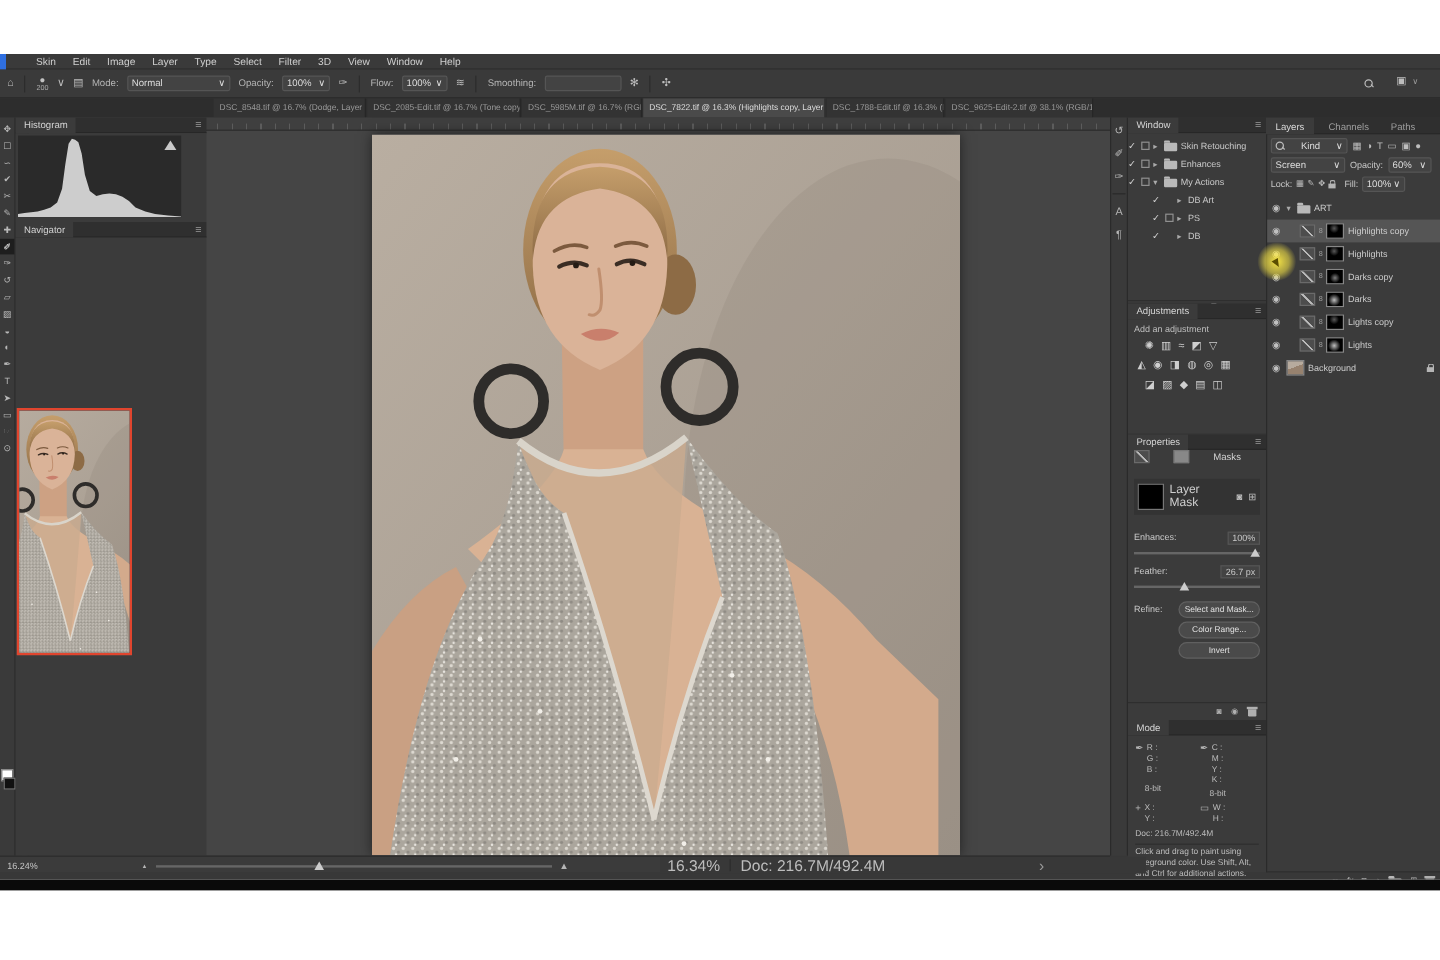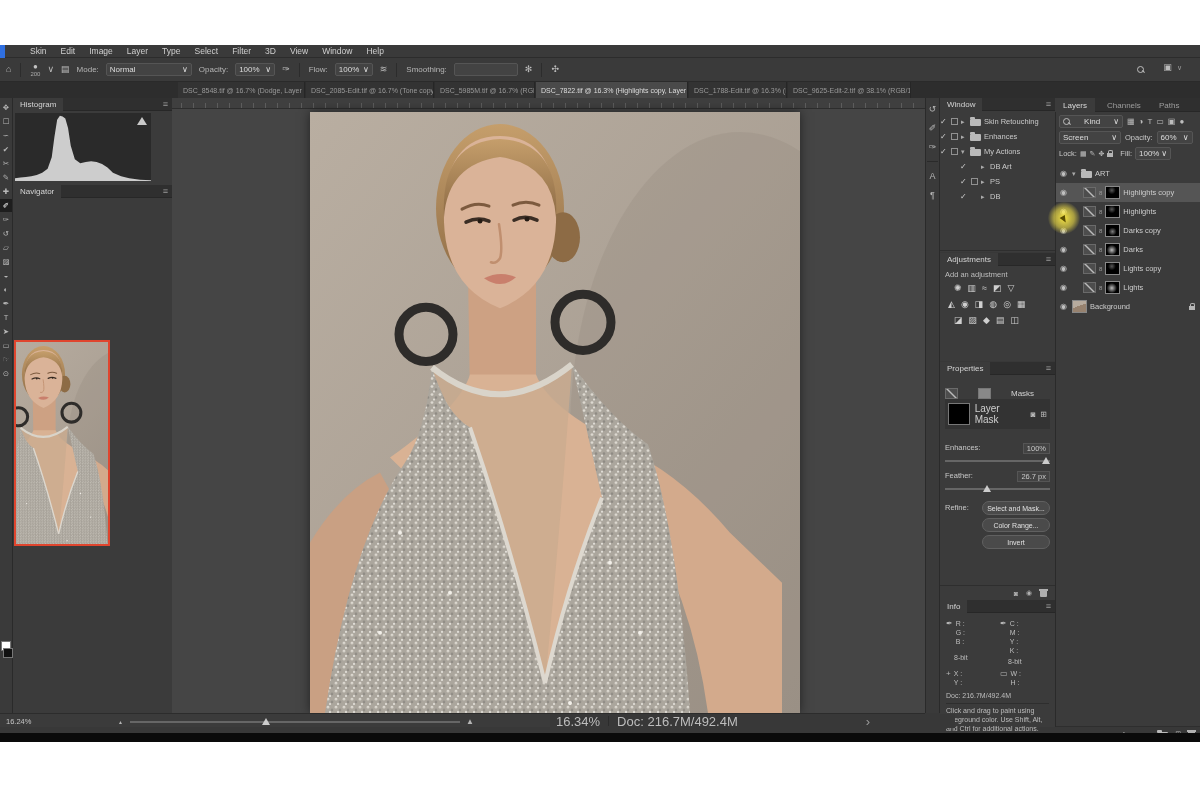--- a/index.html
+++ b/index.html
@@ -437,21 +437,21 @@
         <span class="adjic">▤</span>
         <span class="adjic">◫</span>
       </div>
     </div>
 
     <div class="phead" style="left:940px;top:317px;width:115px;">
       <span class="ptab">Properties</span>
       <span class="pmenu">≡</span>
     </div>
     <div class="panelbody" style="left:940px;top:330px;width:115px;height:225px;">
-      <div style="position:absolute;left:5px;top:13px;display:flex;align-items:center;gap:20px;font-size:8px;color:#d2d2d2;">
+      <div style="position:absolute;left:5px;top:0;display:flex;align-items:center;gap:20px;font-size:8px;color:#d2d2d2;">
         <span class="adjthumb"></span>
         <span class="masksq" style="width:13px;height:11px;background:#888;"></span>
         <span>Masks</span>
       </div>
       <div style="position:absolute;left:5px;top:24px;width:105px;height:30px;background:#333;display:flex;align-items:center;gap:5px;padding:0 3px;box-sizing:border-box;">
         <span class="masksq" style="width:22px;height:22px;"></span>
         <span style="font-size:10px;color:#cfcfcf;">Layer Mask</span>
         <span style="margin-left:auto;font-size:8px;color:#bbb;">◙</span>
         <span style="font-size:8px;color:#bbb;">⊞</span>
       </div>
@@ -474,21 +474,21 @@
       <div class="propbtn" style="top:143px;">Color Range...</div>
       <div class="propbtn" style="top:160px;">Invert</div>
       <div style="position:absolute;left:0;top:210px;width:115px;height:15px;border-top:1px solid #2e2e2e;display:flex;align-items:center;justify-content:flex-end;gap:8px;padding-right:8px;box-sizing:border-box;">
         <span style="font-size:7px;color:#b0b0b0;">◙</span>
         <span style="font-size:7px;color:#b0b0b0;">◉</span>
         <span class="trash"></span>
       </div>
     </div>
 
     <div class="phead" style="left:940px;top:555px;width:115px;">
-      <span class="ptab">Info</span>
+      <span class="ptab">Mode</span>
       <span class="pmenu">≡</span>
     </div>
     <div class="panelbody" style="left:940px;top:568px;width:115px;height:114px;">
       <div style="position:absolute;left:6px;top:6px;display:flex;gap:3px;">
         <span class="eyedrop">✒</span>
         <span class="inftxt"><span>R :</span><br><span>G :</span><br><span>B :</span></span>
       </div>
       <div style="position:absolute;left:14px;top:40px;" class="inftxt">8-bit</div>
       <div style="position:absolute;left:60px;top:6px;display:flex;gap:3px;">
         <span class="eyedrop">✒</span>

